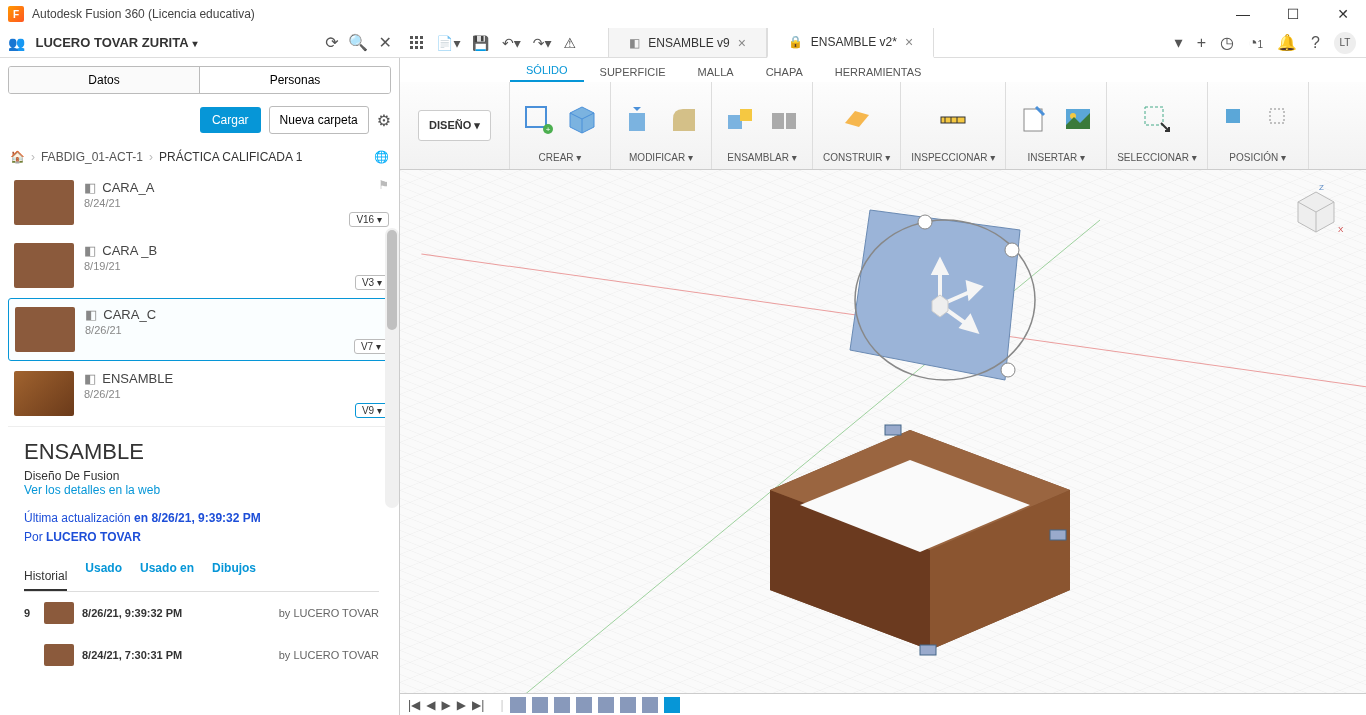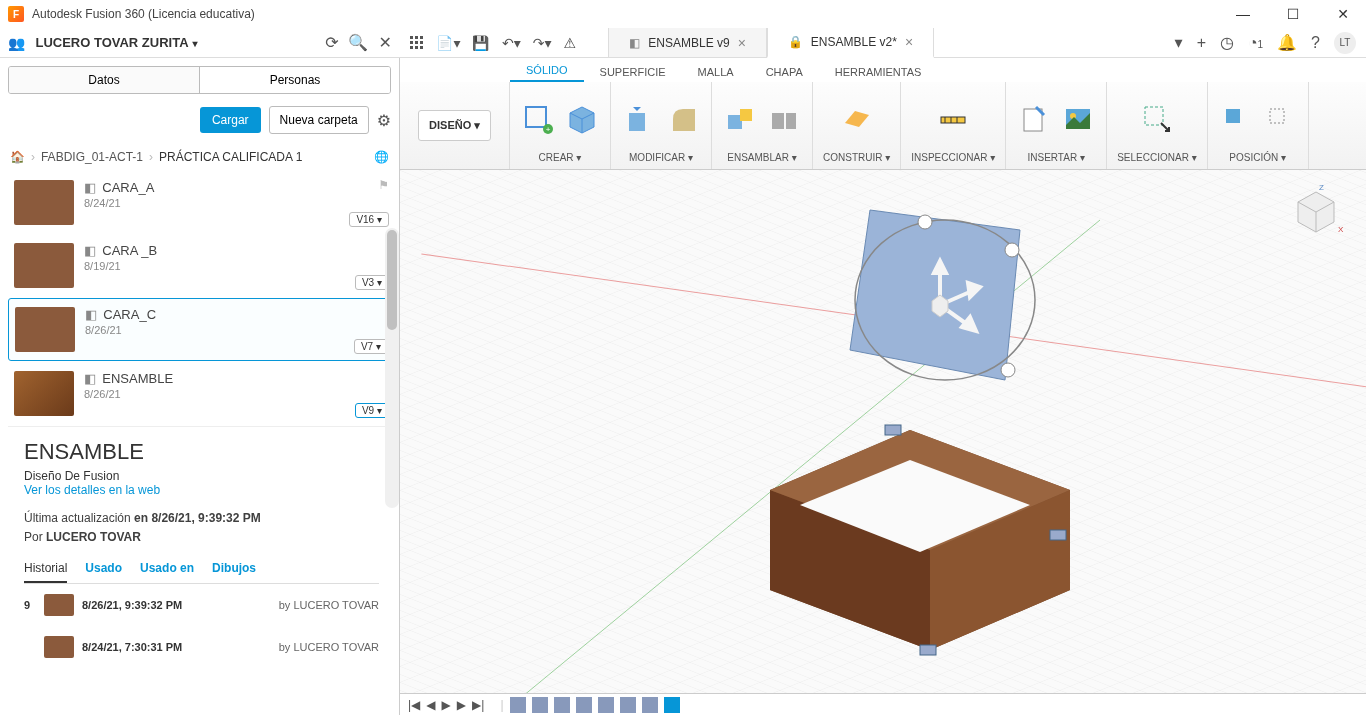--- a/index.html
+++ b/index.html
@@ -64,24 +64,24 @@
 .filename{font-size:13px;color:#444;display:flex;align-items:center;gap:6px;}
 .filename .box-icn{color:#888;}
 .filedate{font-size:11px;color:#888;margin-top:2px;}
 .ver{position:absolute;right:6px;bottom:6px;border:1px solid #bbb;border-radius:3px;padding:1px 6px;font-size:10px;background:#fff;}
 .ver.sel{border-color:#0696d7;}
 .flag{position:absolute;right:6px;top:6px;color:#bbb;font-size:12px;}
 .detailpanel{padding:12px 16px;border-top:1px solid #eee;}
 .dp-title{font-size:22px;font-weight:normal;color:#333;margin-bottom:4px;}
 .dp-sub{display:flex;justify-content:space-between;font-size:12px;margin-bottom:12px;flex-direction:column;}
 .dp-sub a{color:#0696d7;text-decoration:none;}
-.dp-meta{font-size:12px;color:#404040;line-height:1.6;}
+.dp-meta{font-size:12px;color:#1d4ed8;line-height:1.6;}
 .dp-tabs{display:flex;gap:18px;margin-top:14px;border-bottom:1px solid #ddd;font-size:12px;}
 .dp-tabs span{padding-bottom:6px;color:#0696d7;cursor:default;font-weight:bold;}
-.dp-tabs span.active{color:#333;border-bottom:2px solid #333;font-weight:500;}
+.dp-tabs span.active{color:#333;border-bottom:2px solid #333;font-weight:500;margin-top:8px;}
 .histrow{display:flex;align-items:center;gap:8px;padding:10px 0;font-size:11px;}
 .histrow .vnum{font-weight:bold;width:12px;}
 .histrow .hthumb{width:30px;height:22px;background:#8b5a3c;border-radius:2px;}
 .histrow .hdate{font-weight:bold;flex:1;}
 .histrow .hby{color:#666;}
 .scrolltrack{position:absolute;right:0;top:170px;width:14px;height:280px;background:#f0f0f0;border-radius:7px;}
 .scrollthumb{width:10px;height:100px;background:#c0c0c0;border-radius:5px;margin:2px;}
 
 
 .rightpane{flex:1;display:flex;flex-direction:column;background:#fff;justify-content:center;}

